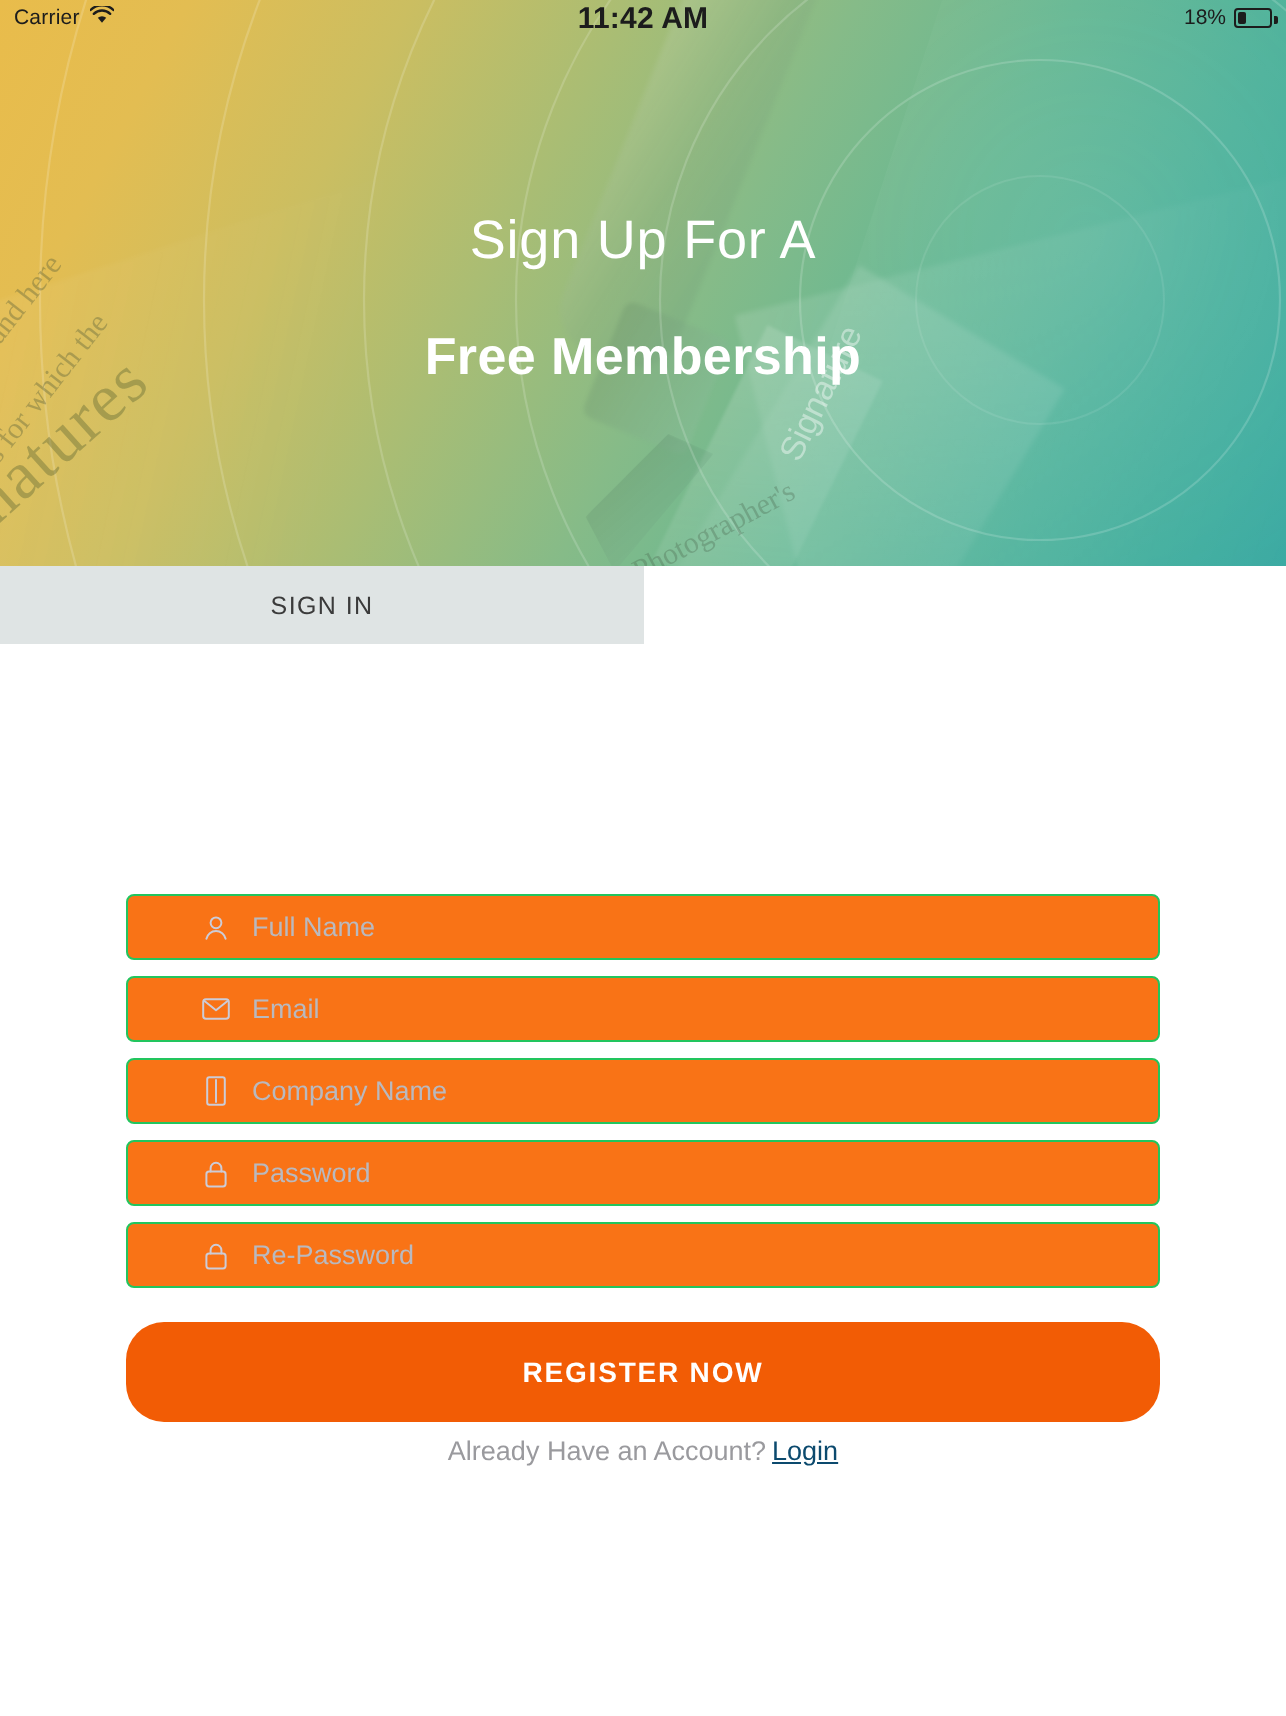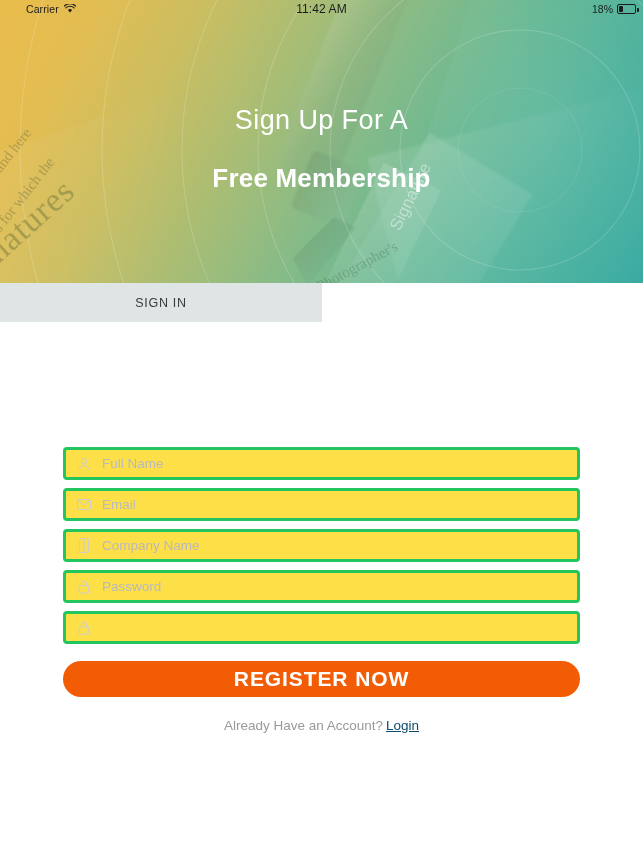--- a/index.html
+++ b/index.html
@@ -172,25 +172,25 @@
     position:absolute;
     left:0; top:0;
     width:643px; height:18px;
     z-index:10;
     display:flex; align-items:center;
     font-size:10.5px;
     color:#1c1c1c;
     padding:0 7px;
   }
   .sb-left { display:flex; align-items:center; gap:5px; }
-  .sb-carrier { font-size:10.5px; letter-spacing:.1px;margin-left:19px; }
+  .sb-carrier { font-size:10.5px; letter-spacing:.1px; }
   .sb-center {
     position:absolute; left:0; right:0;
     text-align:center;
-    font-size:12px; font-weight:normal;
+    font-size:15px; font-weight:bold;
     letter-spacing:.1px;
   }
   .sb-right {
     margin-left:auto;
     display:flex; align-items:center; gap:4px;
     font-size:10.5px; font-weight:normal;
   }
   .batt {
     position:relative;
     width:19px; height:9.5px;
@@ -235,26 +235,27 @@
   
   .form {
     position:absolute;
     left:63px; top:447px;
     width:517px;
   }
   .field {
     position:relative;
     height:33px;
     margin-bottom:8px;
-    border:3px solid #22c55e;
+    border:1px solid #22c55e;
     border-radius:4px;
-    background:#fde047;
+    background:#f97316;
     display:flex;
     align-items:center;
     overflow:hidden;
+    padding-left:26px;
   }
   .field-icon {
     width:36px;
     display:flex; align-items:center; justify-content:center;
     flex:0 0 36px;
   }
   .field-icon svg { display:block; }
   .field-input {
     flex:1;
     border:none; outline:none;
@@ -262,27 +263,27 @@
     font-family:"Liberation Sans", sans-serif;
     font-size:13.5px;
     color:#4a4a4a;
     padding:0 8px 0 0;
   }
   .field-input::placeholder { color:#b9b9bf; }
 
   .register-btn {
     position:absolute;
     left:63px; top:661px;
-    width:517px; height:36px;
+    width:517px; height:50px;
     background:#f25c05;
     border:none;
     border-radius:19px;
     color:#ffffff;
     font-family:"Liberation Sans", sans-serif;
-    font-size:21px;
+    font-size:14px;
     font-weight:bold;
     letter-spacing:.9px;
     cursor:pointer;
   }
 
   .footer {
     position:absolute;
     left:0; right:0; top:718px;
     text-align:center;
     font-size:13.5px;
@@ -411,20 +412,21 @@
       <input class="field-input" type="password" placeholder="Password" style="">
     </div>
 
     <div class="field">
       <span class="field-icon">
         <svg width="12" height="14" viewBox="0 0 12 14" fill="none" stroke="#ccccd8" stroke-width="1">
           <rect x="1.2" y="5.8" width="9.6" height="7.4" rx="1.3"></rect>
           <path d="M3.3 5.8 V4.1 a2.7 2.7 0 0 1 5.4 0 V5.8" stroke-linecap="round"></path>
         </svg>
       </span>
+      <input class="field-input" type="password" placeholder="Re-Password" style="">
     </div>
   </div>
 
   <button class="register-btn">REGISTER NOW</button>
 
   <div class="footer">
     <span>Already Have an Account?</span><a class="footer-link">Login</a>
   </div>
 
 </div>

